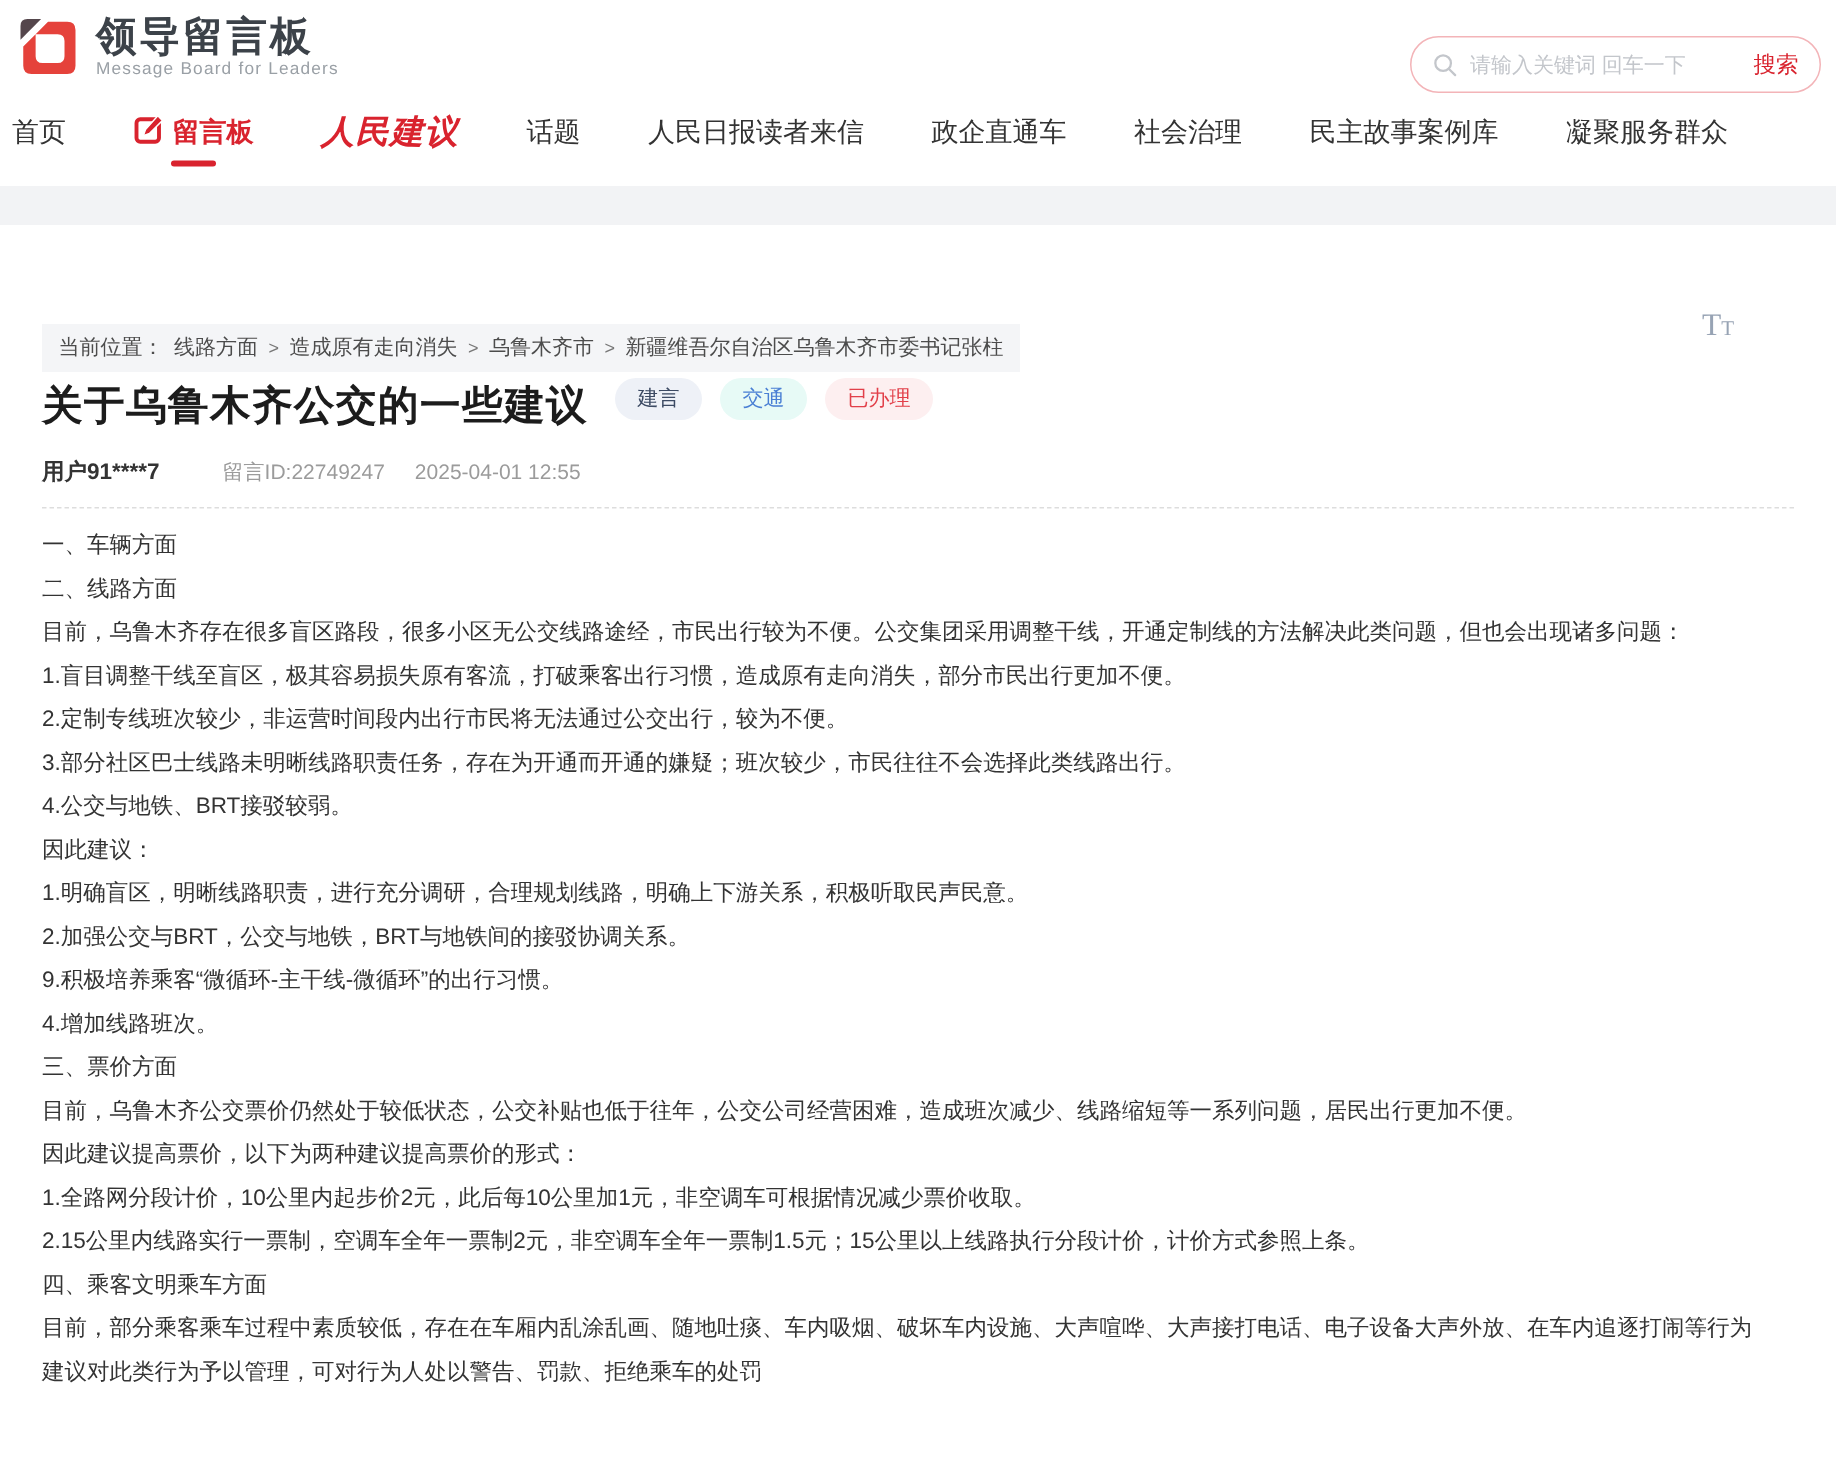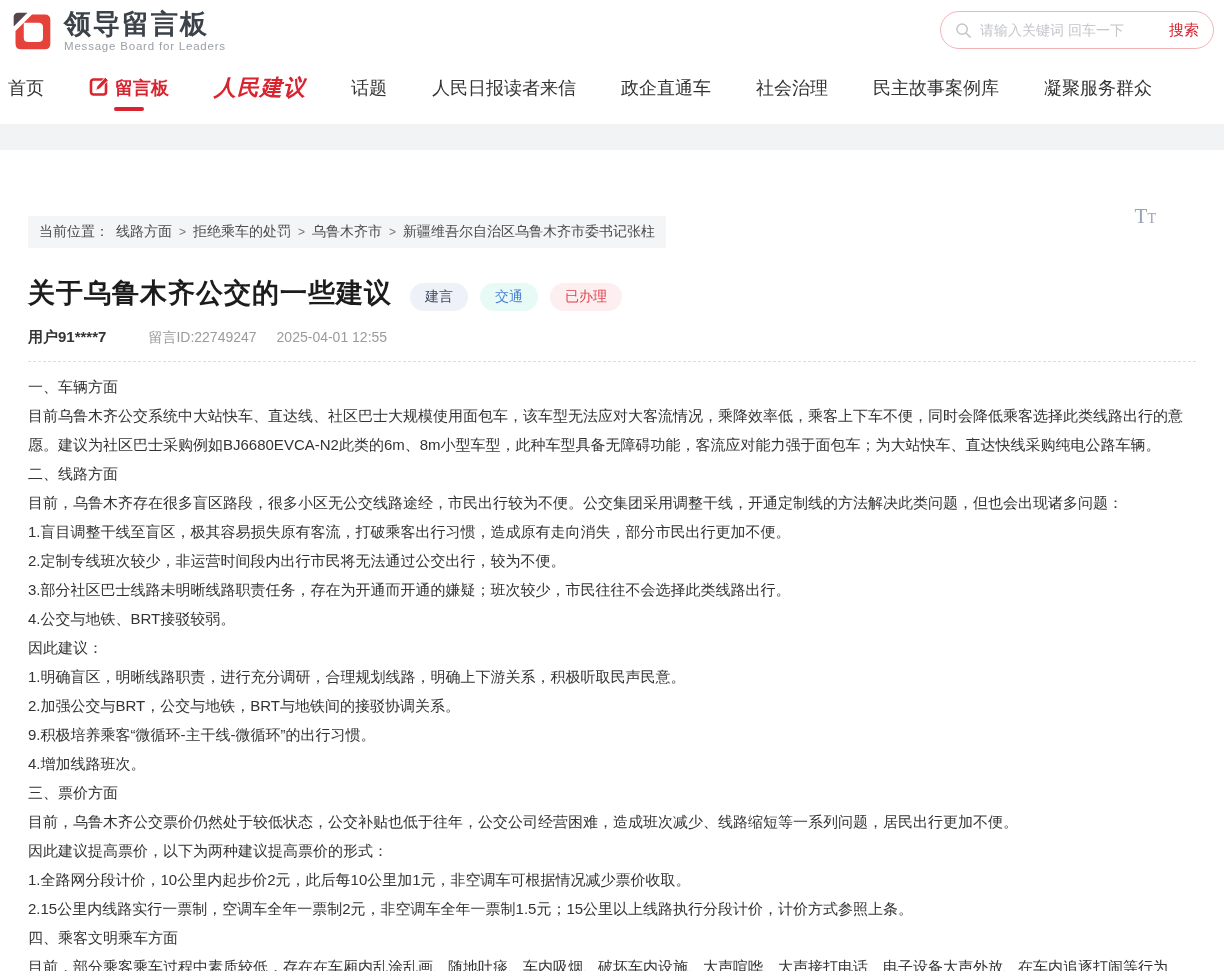--- a/index.html
+++ b/index.html
@@ -5,21 +5,21 @@
   * { box-sizing: border-box; margin: 0; padding: 0; }
   html, body { width: 1224px; height: 971px; background: #fff; overflow: hidden; }
   body { font-family: "Liberation Sans", "DejaVu Sans", sans-serif; color: #333; }
 
   
   .header { position: relative; height: 62px; padding: 9px 10px 0 10px; background: #fff; }
   .logo-wrap { display: flex; align-items: center; gap: 10px; }
   .logo-icon { width: 44px; height: 44px; flex: 0 0 auto; }
   .logo-title { font-size: 27px; font-weight: 700; color: #3c4249; letter-spacing: 2px; line-height: 1.1; }
   .logo-sub { font-size: 11.5px; color: #9aa0a6; letter-spacing: 0.8px; margin-top: 1px; }
-  .search-box { position: absolute; right: 10px; top: 11px; width: 274px; height: 38px;
+  .search-box { position: absolute; right: 10px; top: 24px; width: 274px; height: 38px;
     border: 1px solid #f3b4b8; border-radius: 19px; display: flex; align-items: center;
     padding: 0 14px; background: #fff; }
   .search-box input { border: none; outline: none; flex: 1; font-size: 14px; color: #333;
     margin-left: 8px; min-width: 0; font-family: inherit; background: transparent; }
   .search-box input::placeholder { color: #c3c6cb; }
   .search-btn { font-size: 15px; cursor: pointer; white-space: nowrap; background: none; border: none; font-family: inherit; }
 
   
   .nav { display: flex; align-items: center; height: 52px; padding: 0 8px; gap: 45px; background: #fff; }
   .nav-item { font-size: 18px; color: #333; cursor: pointer; white-space: nowrap; position: relative;
@@ -36,21 +36,21 @@
   .content { padding: 0 28px; background: #fff; }
   .breadcrumb-row { display: flex; justify-content: space-between; align-items: center; margin-top: 34px; }
   .breadcrumb { display: inline-flex; align-items: center; gap: 7px; background: #f4f5f7;
     padding: 7px 11px; font-size: 14px; color: #4c4c4c; margin-top: 32px; }
   .crumb { white-space: nowrap; }
   .crumb-sep { color: #777; font-size: 12px; }
   .font-control { color: #97a3b4; cursor: pointer; display: flex; align-items: baseline; margin-right: 40px; }
   .font-control .fc-large { font-size: 21px; font-family: "Liberation Serif", serif; }
   .font-control .fc-small { font-size: 14px; font-family: "Liberation Serif", serif; }
 
-  .title-row { display: flex; align-items: flex-end; margin-top: 27px; }
+  .title-row { display: flex; align-items: flex-start; margin-top: 4px; }
   .post-title { font-size: 27px; font-weight: 700; color: #1c1c1c; letter-spacing: 1px; }
   .tags { display: flex; align-items: center; margin-left: 18px; gap: 12px; }
   .tag { font-size: 14px; padding: 5px 15px; border-radius: 15px; white-space: nowrap; }
 
   .meta-row { display: flex; align-items: baseline; margin-top: 17px; }
   .meta-author { font-size: 15px; font-weight: 700; color: #333; }
   .meta-id { font-size: 14px; color: #9b9b9b; margin-left: 42px; }
   .meta-date { font-size: 14px; color: #9b9b9b; margin-left: 20px; }
 
   .dashed-divider { border: none; border-top: 1px dashed #ddd; margin-top: 14px; }
@@ -119,21 +119,21 @@
 
 <div class="gray-band"></div>
 
 <div class="content">
 
   <div class="breadcrumb-row">
     <div class="breadcrumb">
       <span class="crumb">当前位置：</span>
       <span class="crumb">线路方面</span>
       <span class="crumb-sep">&gt;</span>
-      <span class="crumb">拒绝乘车的处罚</span>
+      <span class="crumb">造成原有走向消失</span>
       <span class="crumb-sep">&gt;</span>
       <span class="crumb">乌鲁木齐市</span>
       <span class="crumb-sep">&gt;</span>
       <span class="crumb">新疆维吾尔自治区乌鲁木齐市委书记张柱</span>
     </div>
     <div class="font-control">
       <span class="fc-large">T</span>
       <span class="fc-small">T</span>
     </div>
   </div>
@@ -150,21 +150,20 @@
   <div class="meta-row">
     <span class="meta-author">用户91****7</span>
     <span class="meta-id">留言ID:22749247</span>
     <span class="meta-date">2025-04-01 12:55</span>
   </div>
 
   <hr class="dashed-divider">
 
   <div class="post-body">
     <p>一、车辆方面</p>
-    <p>目前乌鲁木齐公交系统中大站快车、直达线、社区巴士大规模使用面包车，该车型无法应对大客流情况，乘降效率低，乘客上下车不便，同时会降低乘客选择此类线路出行的意愿。建议为社区巴士采购例如BJ6680EVCA-N2此类的6m、8m小型车型，此种车型具备无障碍功能，客流应对能力强于面包车；为大站快车、直达快线采购纯电公路车辆。</p>
     <p>二、线路方面</p>
     <p>目前，乌鲁木齐存在很多盲区路段，很多小区无公交线路途经，市民出行较为不便。公交集团采用调整干线，开通定制线的方法解决此类问题，但也会出现诸多问题：</p>
     <p>1.盲目调整干线至盲区，极其容易损失原有客流，打破乘客出行习惯，造成原有走向消失，部分市民出行更加不便。</p>
     <p>2.定制专线班次较少，非运营时间段内出行市民将无法通过公交出行，较为不便。</p>
     <p>3.部分社区巴士线路未明晰线路职责任务，存在为开通而开通的嫌疑；班次较少，市民往往不会选择此类线路出行。</p>
     <p>4.公交与地铁、BRT接驳较弱。</p>
     <p>因此建议：</p>
     <p>1.明确盲区，明晰线路职责，进行充分调研，合理规划线路，明确上下游关系，积极听取民声民意。</p>
     <p>2.加强公交与BRT，公交与地铁，BRT与地铁间的接驳协调关系。</p>
     <p>9.积极培养乘客“微循环-主干线-微循环”的出行习惯。</p>

